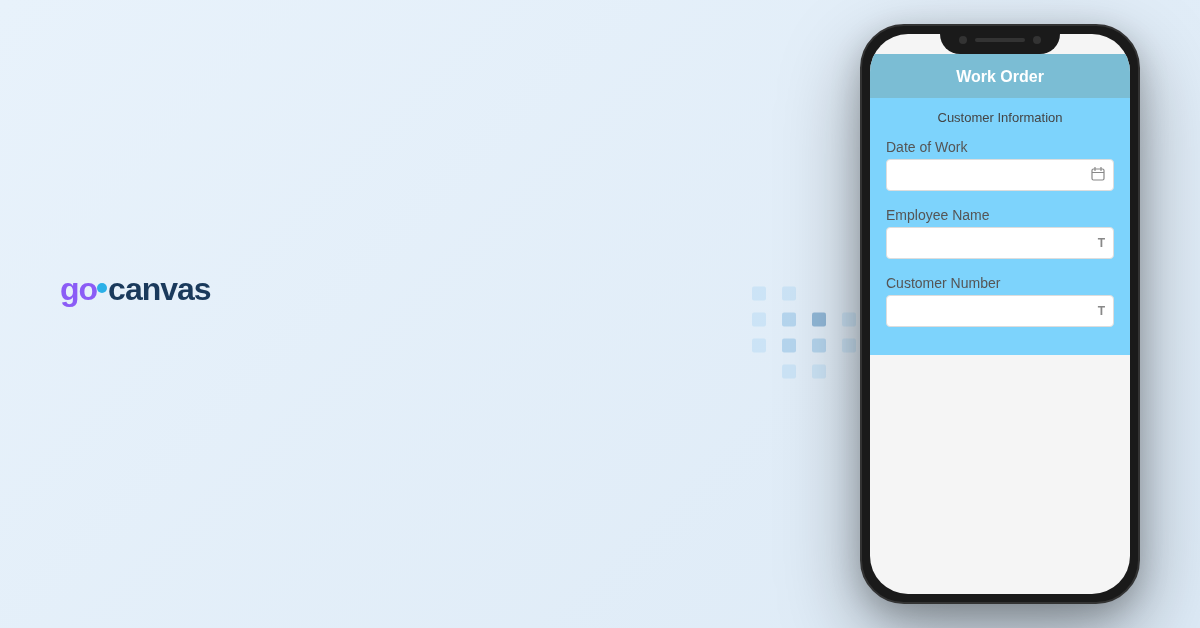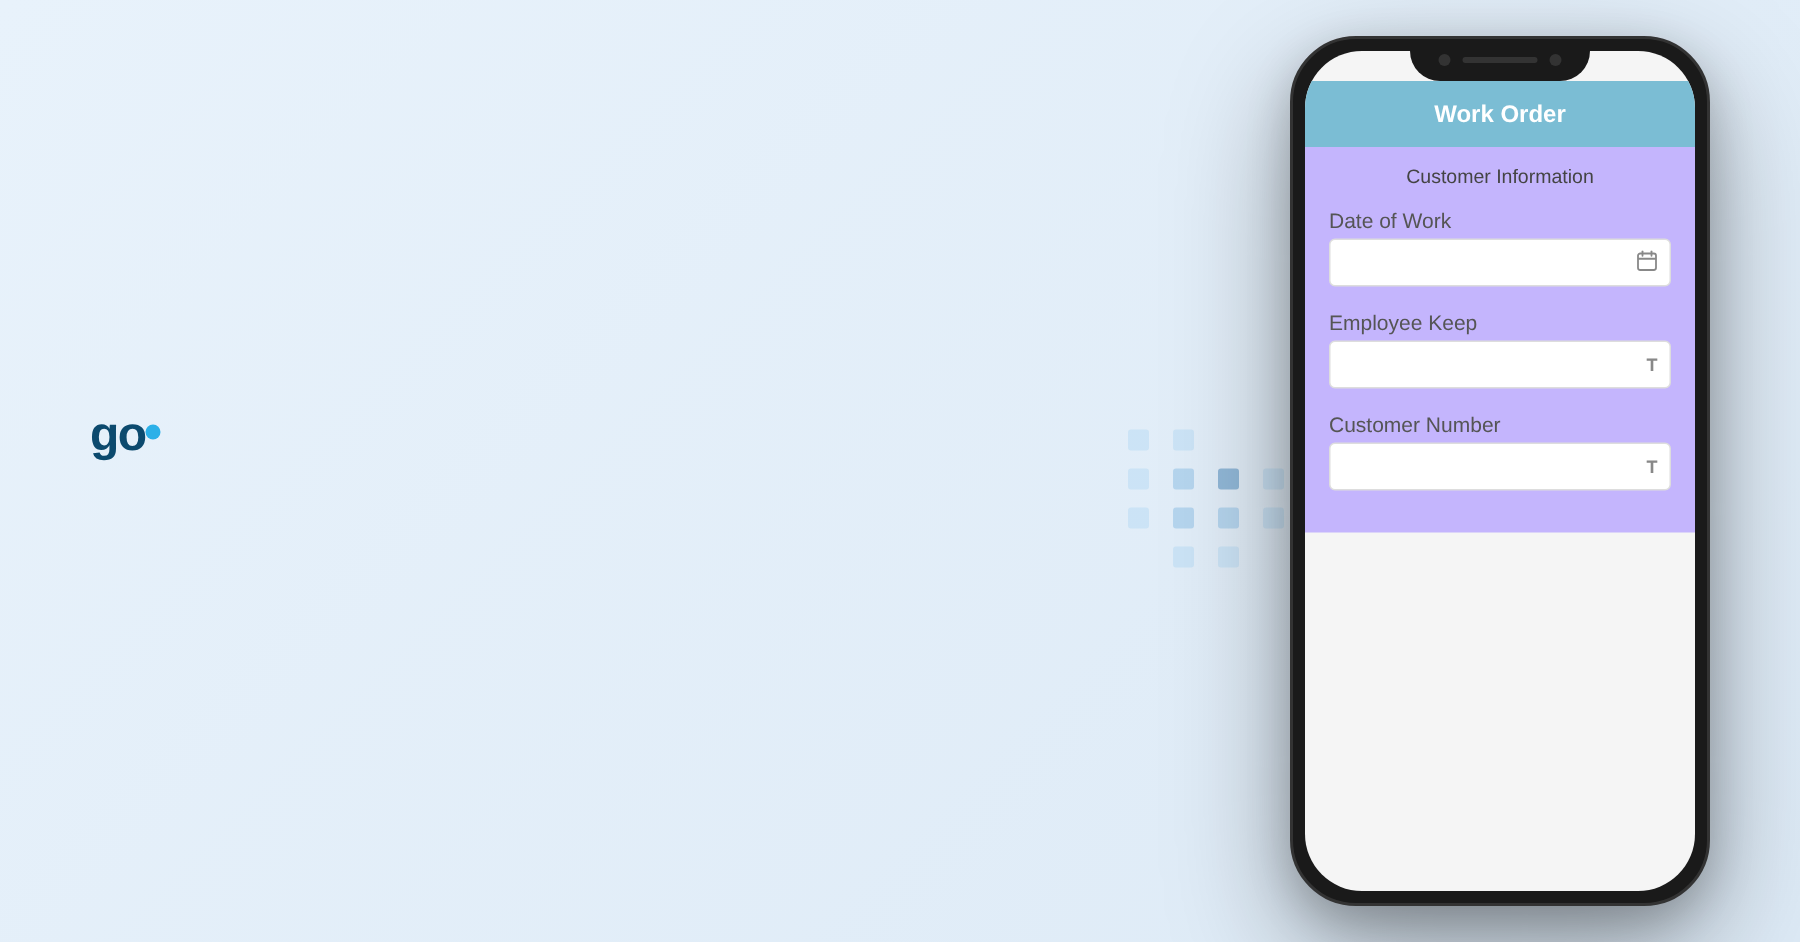--- a/index.html
+++ b/index.html
@@ -51,21 +51,21 @@
 
     .logo {
       display: flex;
       align-items: center;
       margin-bottom: 50px;
     }
 
     .logo-go {
       font-size: 32px;
       font-weight: 700;
-      color: #0c4a6e;
+      color: #8b5cf6;
       letter-spacing: -1px;
     }
 
     .logo-circle {
       width: 10px;
       height: 10px;
       background: #2bb0e8;
       border-radius: 50%;
       display: inline-block;
       margin-right: 1px;
@@ -168,21 +168,21 @@
     }
 
     .app-title {
       color: white;
       font-size: 16px;
       font-weight: 600;
     }
 
     
     .app-content {
-      background: #c4b5fd;
+      background: #7dd3fc;
       padding: 12px 16px;
       flex: 1;
     }
 
     .section-title {
       text-align: center;
       font-size: 13px;
       color: #444;
       margin-bottom: 14px;
       font-weight: 400;
@@ -239,20 +239,21 @@
   <div class="dot light"></div>
   <div class="dot light"></div>
   <div class="dot" style="opacity:0"></div>
 </div>
 
 <div class="left-content">
 
   <div class="logo">
     <span class="logo-go">go</span>
       <span class="logo-circle"></span>
+      <span class="logo-canvas">canvas</span>
   </div>
 
 </div>
 
 <div class="phone-wrapper">
   <div class="phone">
 
     <div class="phone-notch">
       <div class="phone-notch-dot"></div>
       <div class="phone-notch-bar"></div>
@@ -276,21 +277,21 @@
                 <rect x="1" y="2" width="12" height="11" rx="1.5" stroke="#888" stroke-width="1.2" fill="none"></rect>
                 <line x1="1" y1="5.5" x2="13" y2="5.5" stroke="#888" stroke-width="1.2"></line>
                 <line x1="4" y1="0.5" x2="4" y2="3.5" stroke="#888" stroke-width="1.2" stroke-linecap="round"></line>
                 <line x1="10" y1="0.5" x2="10" y2="3.5" stroke="#888" stroke-width="1.2" stroke-linecap="round"></line>
               </svg>
             </span>
           </div>
         </div>
 
         <div class="form-field">
-          <span class="field-label">Employee Keep</span>
+          <span class="field-label">Employee Name</span>
           <div class="field-input">
             <span class="field-icon" style="font-weight:600; font-size:12px; color:#888;">T</span>
           </div>
         </div>
 
         <div class="form-field">
           <span class="field-label">Customer Number</span>
           <div class="field-input">
             <span class="field-icon" style="font-weight:600; font-size:12px; color:#888;">T</span>
           </div>

